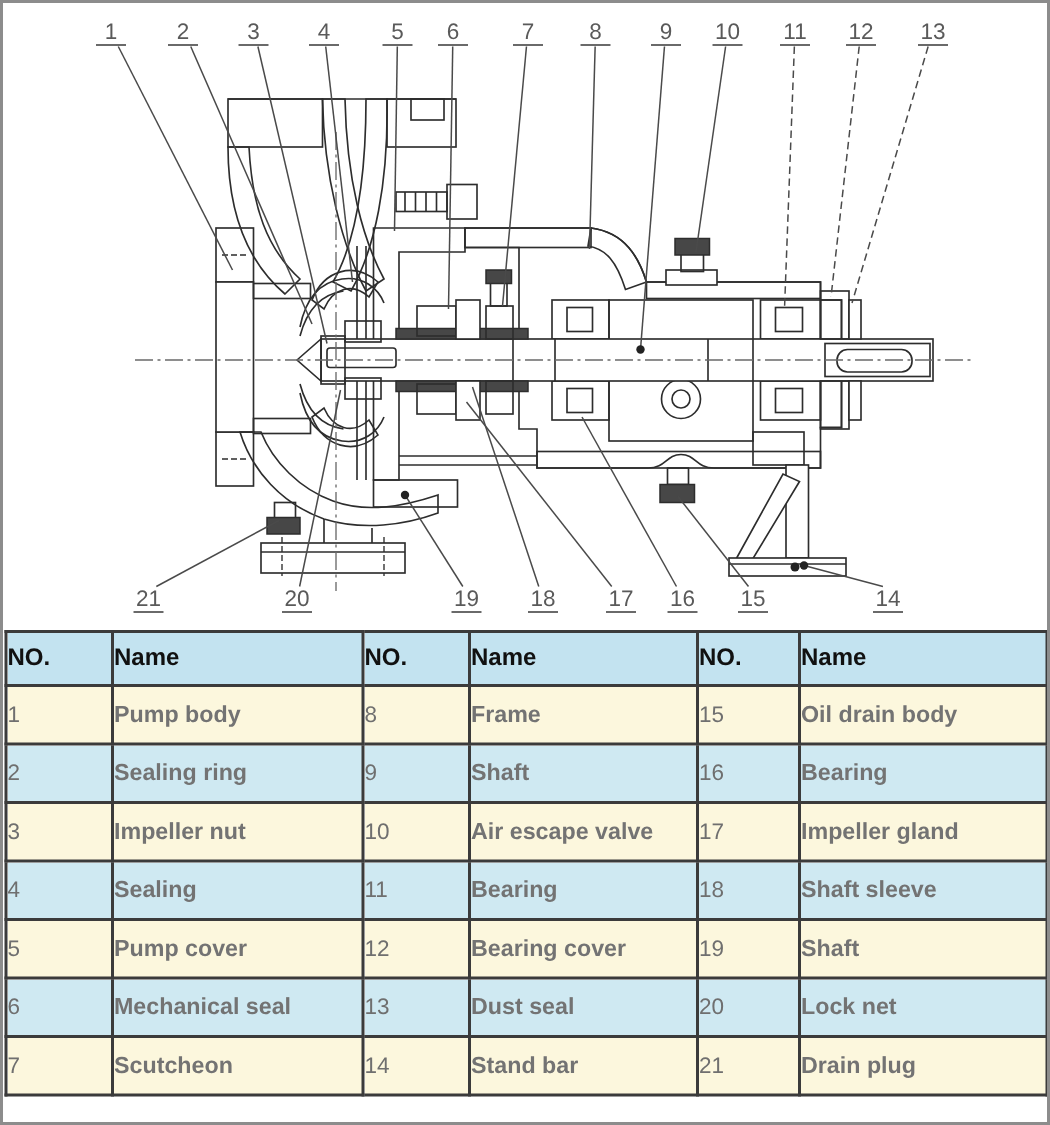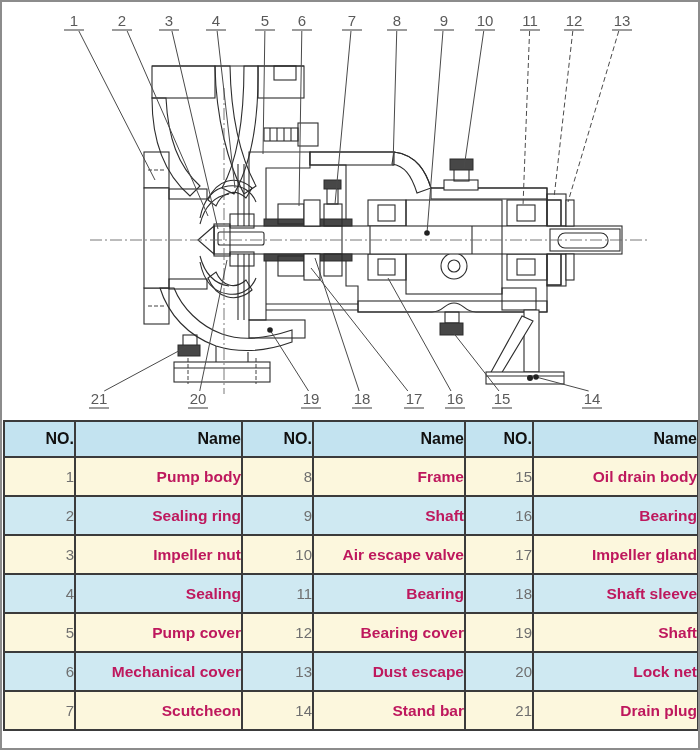--- a/index.html
+++ b/index.html
@@ -12,28 +12,28 @@
   .dk {fill:#474747;stroke:#2d2d2d;stroke-width:1;}
   .cl {stroke:#6a6a6a;stroke-width:.9;stroke-dasharray:12 3 2 3;fill:none;}
   .ldr{stroke:#4a4a4a;stroke-width:1;fill:none;}
   .ldr.dash{stroke-dasharray:5 3;}
   .num{font:15px "Liberation Sans",sans-serif;fill:#5a5a5a;}
   .uln{stroke:#5a5a5a;stroke-width:1.2;}
   .dsh{stroke:#2d2d2d;stroke-width:.9;stroke-dasharray:4 2;fill:none;}
 
   table.parts{border-collapse:collapse;table-layout:fixed;width:694px;margin:0 1px;}
   table.parts th,table.parts td{border:2px solid var(--border,#3b3b3b);
-      text-align:right;vertical-align:middle;padding:0;overflow:hidden;}
+      text-align:left;vertical-align:middle;padding:0;overflow:hidden;}
   table.parts th{height:34px;background:var(--header-bg,#c3e3f0);
       font-size:16px;font-weight:bold;color:#111;}
   table.parts td{height:37px;}
   table.parts tr.cream td{background:var(--row-cream,#fcf7dd);}
   table.parts tr.blue  td{background:var(--row-blue,#cfe9f2);}
   td.numcell{font-size:15px;color:#6f6f6f;}
-  td.namecell{font-size:15.5px;font-weight:bold;color:#be185d;}
+  td.namecell{font-size:15.5px;font-weight:bold;color:#737373;}
 </style>
 </head>
 <body>
 
 <div class="page">
 
   <svg width="696" height="418" viewBox="0 0 696 418">
     <defs>
       <pattern id="h1" patternUnits="userSpaceOnUse" width="5.5" height="5.5" patternTransform="rotate(45)">
         <rect width="5.5" height="5.5" fill="#ffffff"></rect>
@@ -354,23 +354,23 @@
         <tr class="cream">
           <td class="numcell">5</td>
           <td class="namecell">Pump cover</td>
           <td class="numcell">12</td>
           <td class="namecell">Bearing cover</td>
           <td class="numcell">19</td>
           <td class="namecell">Shaft</td>
         </tr>
         <tr class="blue">
           <td class="numcell">6</td>
-          <td class="namecell">Mechanical cover</td>
+          <td class="namecell">Mechanical seal</td>
           <td class="numcell">13</td>
-          <td class="namecell">Dust escape</td>
+          <td class="namecell">Dust seal</td>
           <td class="numcell">20</td>
           <td class="namecell">Lock net</td>
         </tr>
         <tr class="cream">
           <td class="numcell">7</td>
           <td class="namecell">Scutcheon</td>
           <td class="numcell">14</td>
           <td class="namecell">Stand bar</td>
           <td class="numcell">21</td>
           <td class="namecell">Drain plug</td>

